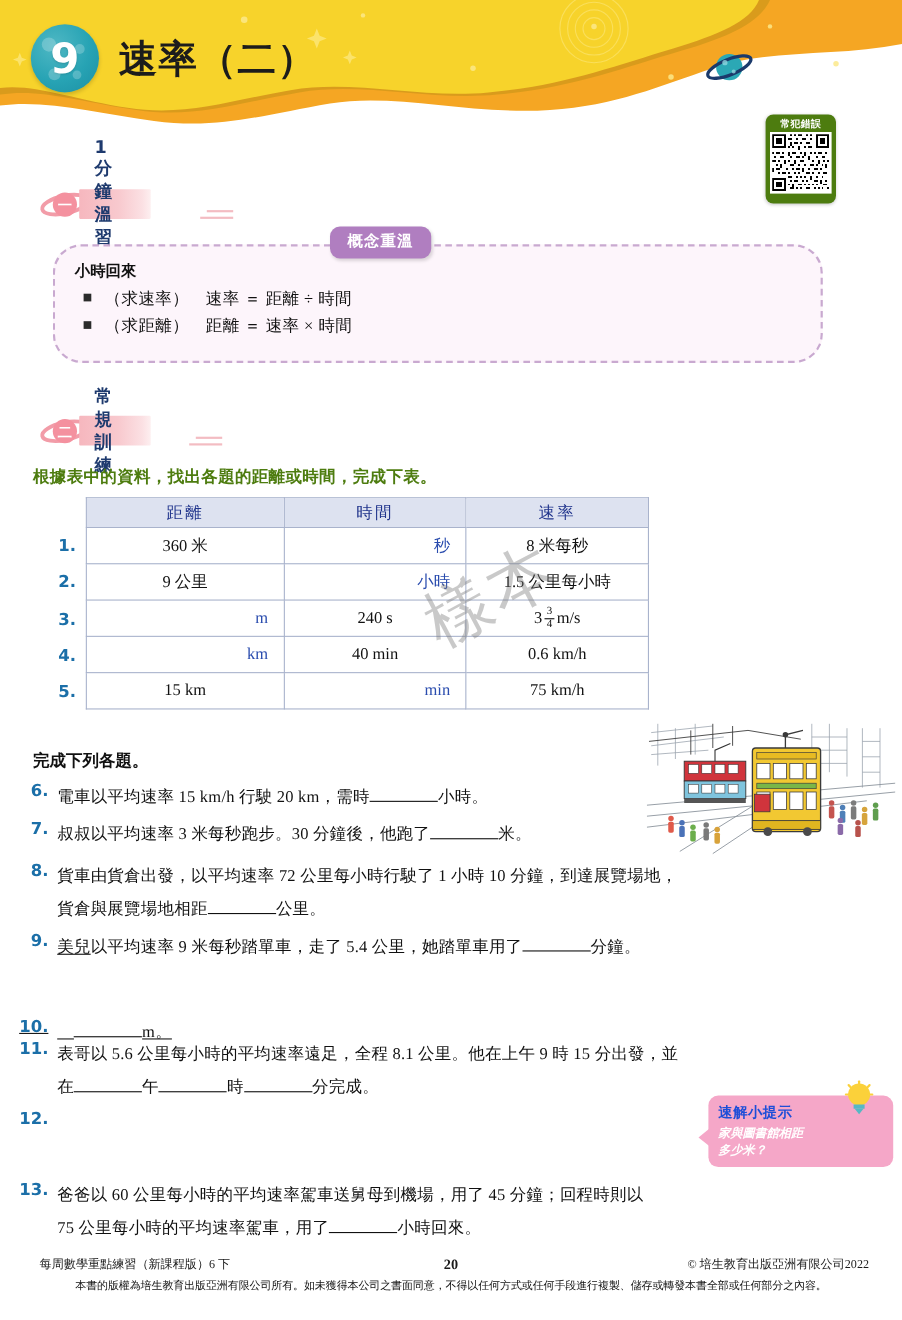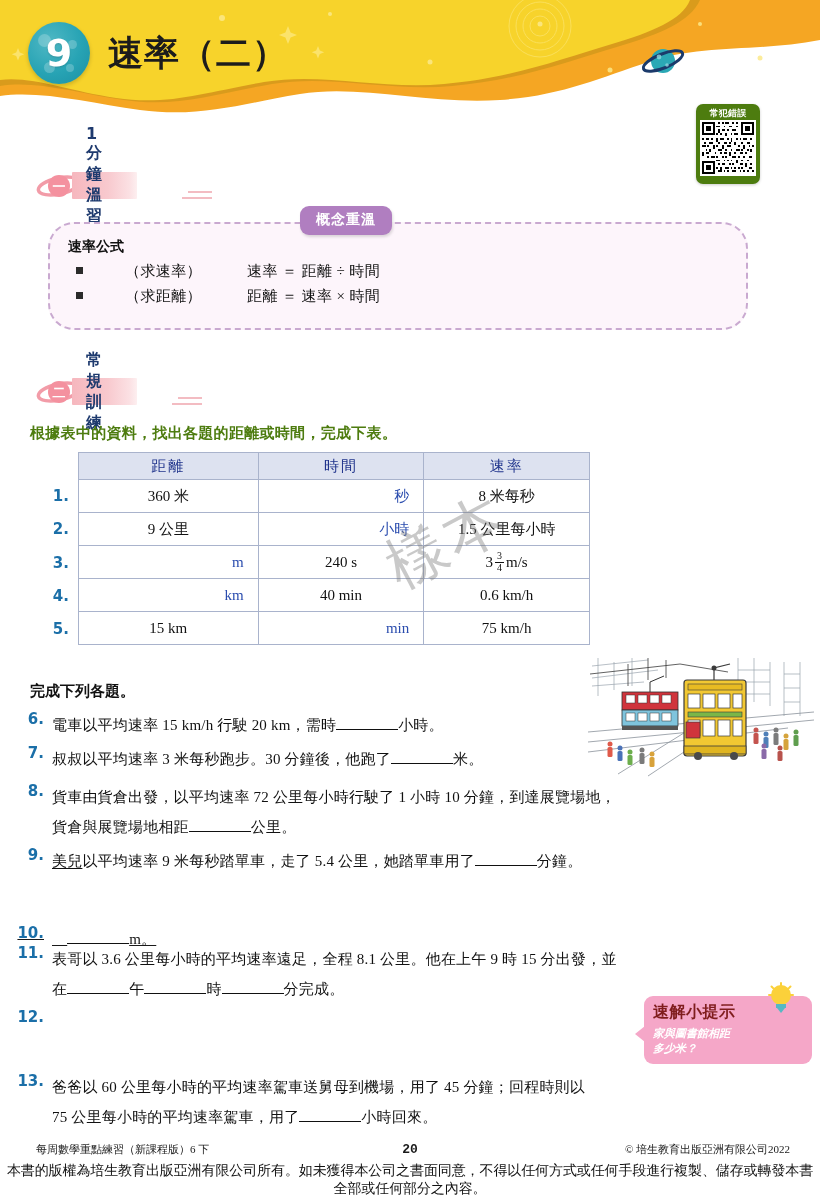--- a/index.html
+++ b/index.html
@@ -78,21 +78,21 @@
     box-shadow: 1px 2px 3px rgba(0,0,0,.14);
   }
   .concept-title {
     position: absolute; left: 68px; top: 238px;
     font-family: "DejaVu Sans", "Liberation Sans", sans-serif;
     font-weight: bold; font-size: 14px; color: #111;
   }
   .formula-list { position: absolute; left: 76px; top: 262px; width: 600px; }
   .formula-row {
     display: flex; align-items: baseline; margin-bottom: 6px;
-    font-size: 15px; color: #111; letter-spacing: .4px; gap: 30px;
+    font-size: 15px; color: #111; letter-spacing: .4px;
   }
   .formula-bullet {
     width: 7px; height: 7px; background: #2b2b2b; display: inline-block;
     margin-right: 12px; flex: none; position: relative; top: -2px;
   }
   .f-label { width: 92px; flex: none; }
   .f-body { white-space: pre; }
 
   
   .instruction {
@@ -159,21 +159,21 @@
     position: absolute; left: 644px; top: 996px; width: 168px;
     background: #f5a7c8; border-radius: 9px; padding: 6px 9px 8px;
   }
   .hint-bubble::after {
     content: ""; position: absolute; left: -9px; top: 30px;
     border-top: 8px solid transparent; border-bottom: 8px solid transparent;
     border-right: 10px solid #f5a7c8;
   }
   .hint-title {
     font-family: "DejaVu Sans", "Liberation Sans", sans-serif;
-    font-weight: bold; font-size: 16px; color: #7f1d1d; letter-spacing: .5px;
+    font-weight: bold; font-size: 13px; color: #1d4ed8; letter-spacing: .5px;
     margin-bottom: 3px;
   }
   .hint-text {
     font-family: "DejaVu Sans", "Liberation Sans", sans-serif;
     font-weight: bold; font-size: 11px; color: #fff; line-height: 15px; font-style: italic;
   }
   .bulb { position: absolute; left: 122px; top: -14px; width: 30px; height: 34px; }
 
   
   .watermark {
@@ -182,27 +182,27 @@
     font-size: 60px; color: rgba(120,120,120,.40); font-weight: normal;
     transform: rotate(-28deg); transform-origin: left top;
     letter-spacing: 4px; pointer-events: none; white-space: nowrap;
   }
   .footer-left, .footer-center, .footer-right {
     position: absolute; top: 1142px; font-size: 11px; color: #1a1a1a;
   }
   .footer-left { left: 36px; }
   .footer-center {
     left: 0; width: 820px; text-align: center;
-    font-family: Liberation Mono, monospace; font-weight: bold; font-size: 13px;
+    font-family: Liberation Serif, serif; font-weight: bold; font-size: 13px;
   }
   .footer-right { right: 30px; font-size: 11px; }
   .copyright-line {
     position: absolute; left: 0; width: 820px; top: 1162px; text-align: center;
     font-family: "DejaVu Sans", "Liberation Sans", sans-serif;
-    font-size: 14px; color: #111; letter-spacing: -.1px;
+    font-size: 10px; color: #111; letter-spacing: -.1px;
   }
 </style>
 </head>
 <body>
 
 <div class="page">
 
   <div class="header-wrap">
     <svg class="hdr-svg" width="820" height="135" viewBox="0 0 820 135">
       <path d="M0,0 H820 V40 C760,52 700,44 648,62 C600,78 560,96 500,100 C430,105 360,84 300,94 C240,104 200,118 140,110 C90,103 40,90 0,96 Z" fill="#F5A623"></path>
@@ -382,21 +382,21 @@
     </svg>
     <div class="sec-bar">
       <span>1分鐘溫習區</span>
     </div>
   </div>
   <div class="sec-streak" style="left:188px; top:191px; width:24px;"></div>
   <div class="sec-streak" style="left:182px; top:197px; width:30px;"></div>
 
   <div class="concept-box"></div>
   <div class="concept-tag">概念重溫</div>
-  <div class="concept-title">速率公式</div>
+  <div class="concept-title">小時回來</div>
   <div class="formula-list">
     <div class="formula-row">
       <span class="formula-bullet"></span>
       <span class="f-label">（求速率）</span>
       <span class="f-body">速率 ＝ 距離 ÷ 時間</span>
     </div>
     <div class="formula-row">
       <span class="formula-bullet"></span>
       <span class="f-label">（求距離）</span>
       <span class="f-body">距離 ＝ 速率 × 時間</span>
@@ -642,21 +642,21 @@
   <div class="q-item" style="left:16px; top:924px; width:790px;text-decoration:underline;">
     <div class="q-num" style="width:36px;">10.</div>
     <div class="q-body">
       <span class="ln">　<span class="blank b-md"></span>m。</span>
     </div>
   </div>
 
   <div class="q-item" style="left:16px; top:944px; width:790px;">
     <div class="q-num" style="width:36px;">11.</div>
     <div class="q-body">
-      <span class="ln">表哥以 3.6 公里每小時的平均速率遠足，全程 8.1 公里。他在上午 9 時 15 分出發，並</span>
+      <span class="ln">表哥以 5.6 公里每小時的平均速率遠足，全程 8.1 公里。他在上午 9 時 15 分出發，並</span>
       <span class="ln">在<span class="blank b-md"></span>午<span class="blank b-md"></span>時<span class="blank b-md"></span>分完成。</span>
     </div>
   </div>
 
   <div class="q-item" style="left:16px; top:1008px; width:640px;align-items:flex-end;">
     <div class="q-num" style="width:36px;">12.</div>
   </div>
 
   <div class="q-item" style="left:16px; top:1072px; width:790px;">
     <div class="q-num" style="width:36px;">13.</div>

